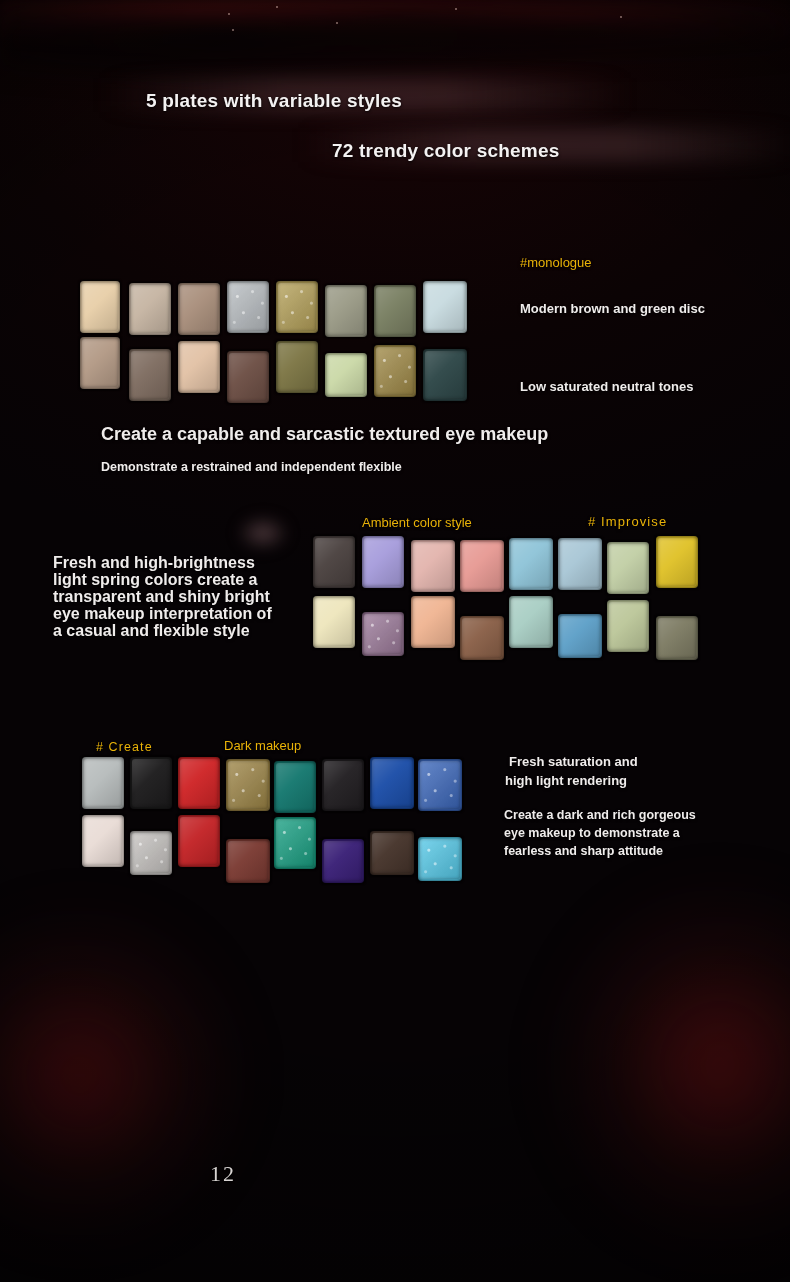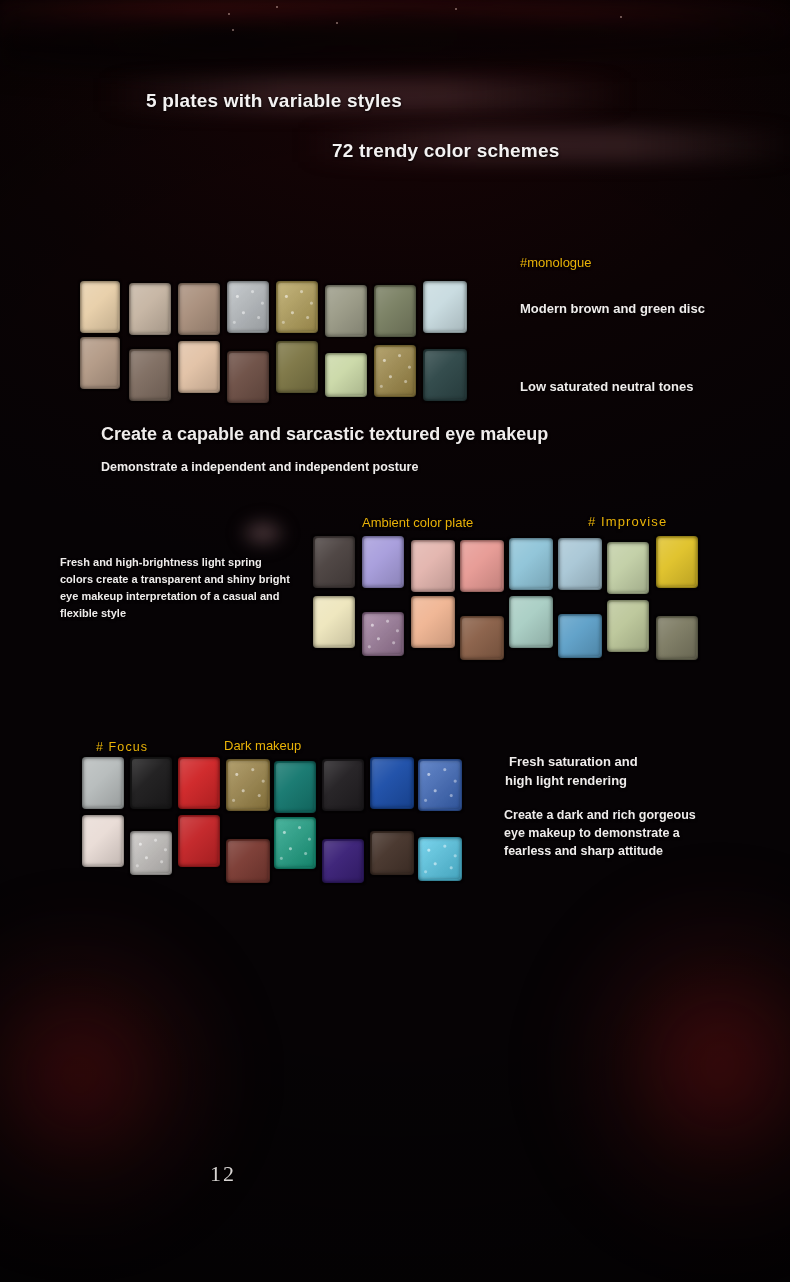--- a/index.html
+++ b/index.html
@@ -106,21 +106,21 @@
   .label { position:absolute; font-weight:normal; color:#eab308; text-shadow:0 1px 3px rgba(0,0,0,0.95); }
 
   #monologue-tag   { left:520px; top:255px; font-size:13px; }
   #monologue-l1    { left:520px; top:301px; font-size:13px; }
   #monologue-l2    { left:520px; top:339px; font-size:13px;margin-top:40px; }
   #pal1-line-1     { left:101px; top:424px; font-size:18px; }
   #pal1-line-2     { left:101px; top:460px; font-size:12.5px; }
 
   #ambient-label   { left:362px; top:515px; font-size:13px; }
   #improvise-label { left:588px; top:514px; font-size:13px; letter-spacing:1.1px; }
-  #pal2-copy       { left:60px;  top:554px; font-size:11px; line-height:17px; width:230px; }
+  #pal2-copy       { left:53px;  top:554px; font-size:16px; line-height:17px; width:230px; }
 
   #focus-label     { left:96px;  top:740px; font-size:12.5px; letter-spacing:1.1px; }
   #darkwomen-label { left:224px; top:738px; font-size:13px; }
   #pal3-hi-1       { left:509px; top:754px; font-size:13px; }
   #pal3-hi-2       { left:505px; top:773px; font-size:13px; }
   #pal3-copy       { left:504px; top:806px; font-size:12.5px; line-height:18px; width:215px; }
 
   
   #brush-blob {
     position:absolute; left:232px; top:512px; width:62px; height:42px;
@@ -230,25 +230,25 @@
   </div>
 
 <div class="label" id="monologue-tag">#monologue</div>
 
 <div class="copy" id="monologue-l1">Modern brown and green disc</div>
 
 <div class="copy" id="monologue-l2">Low saturated neutral tones</div>
 
 <div class="copy" id="pal1-line-1">Create a capable and sarcastic textured eye makeup</div>
 
-<div class="copy" id="pal1-line-2">Demonstrate a independent and independent posture</div>
+<div class="copy" id="pal1-line-2">Demonstrate a restrained and independent flexible</div>
 
 <div id="brush-blob"></div>
 
-<div class="label" id="ambient-label">Ambient color plate</div>
+<div class="label" id="ambient-label">Ambient color style</div>
 
 <div class="label" id="improvise-label"># Improvise</div>
 
 <div class="copy" id="pal2-copy">Fresh and high-brightness light spring colors create a transparent and shiny bright eye makeup interpretation of a casual and flexible style</div>
 
 <div class="palette" id="palette-improvise" style="left:313px; top:536px;">
     <div class="pal-col" style="width: 49px;">
       <div class="pan" style="background: rgb(75, 66, 64); width: 42px; height: 52px; margin-top: 0px;">
         <span class="sheen"></span>
       </div>
@@ -307,21 +307,21 @@
     <div class="pal-col" style="width: 49px;">
       <div class="pan" style="background: rgb(224, 194, 41); width: 42px; height: 52px; margin-top: 0px;">
         <span class="sheen"></span>
       </div>
       <div class="pan" style="background: rgb(125, 123, 99); width: 42px; height: 44px; margin-top: 28px;">
         <span class="sheen"></span>
       </div>
     </div>
   </div>
 
-<div class="label" id="focus-label"># Focus</div>
+<div class="label" id="focus-label"># Create</div>
 
 <div class="label" id="darkwomen-label">Dark makeup</div>
 
 <div class="palette" id="palette-focus" style="left:82px; top:757px;">
     <div class="pal-col" style="width: 48px;">
       <div class="pan" style="background: rgb(183, 188, 188); width: 42px; height: 52px; margin-top: 0px;">
         <span class="sheen"></span>
       </div>
       <div class="pan" style="background: rgb(233, 220, 214); width: 42px; height: 52px; margin-top: 6px;">
         <span class="sheen"></span>

